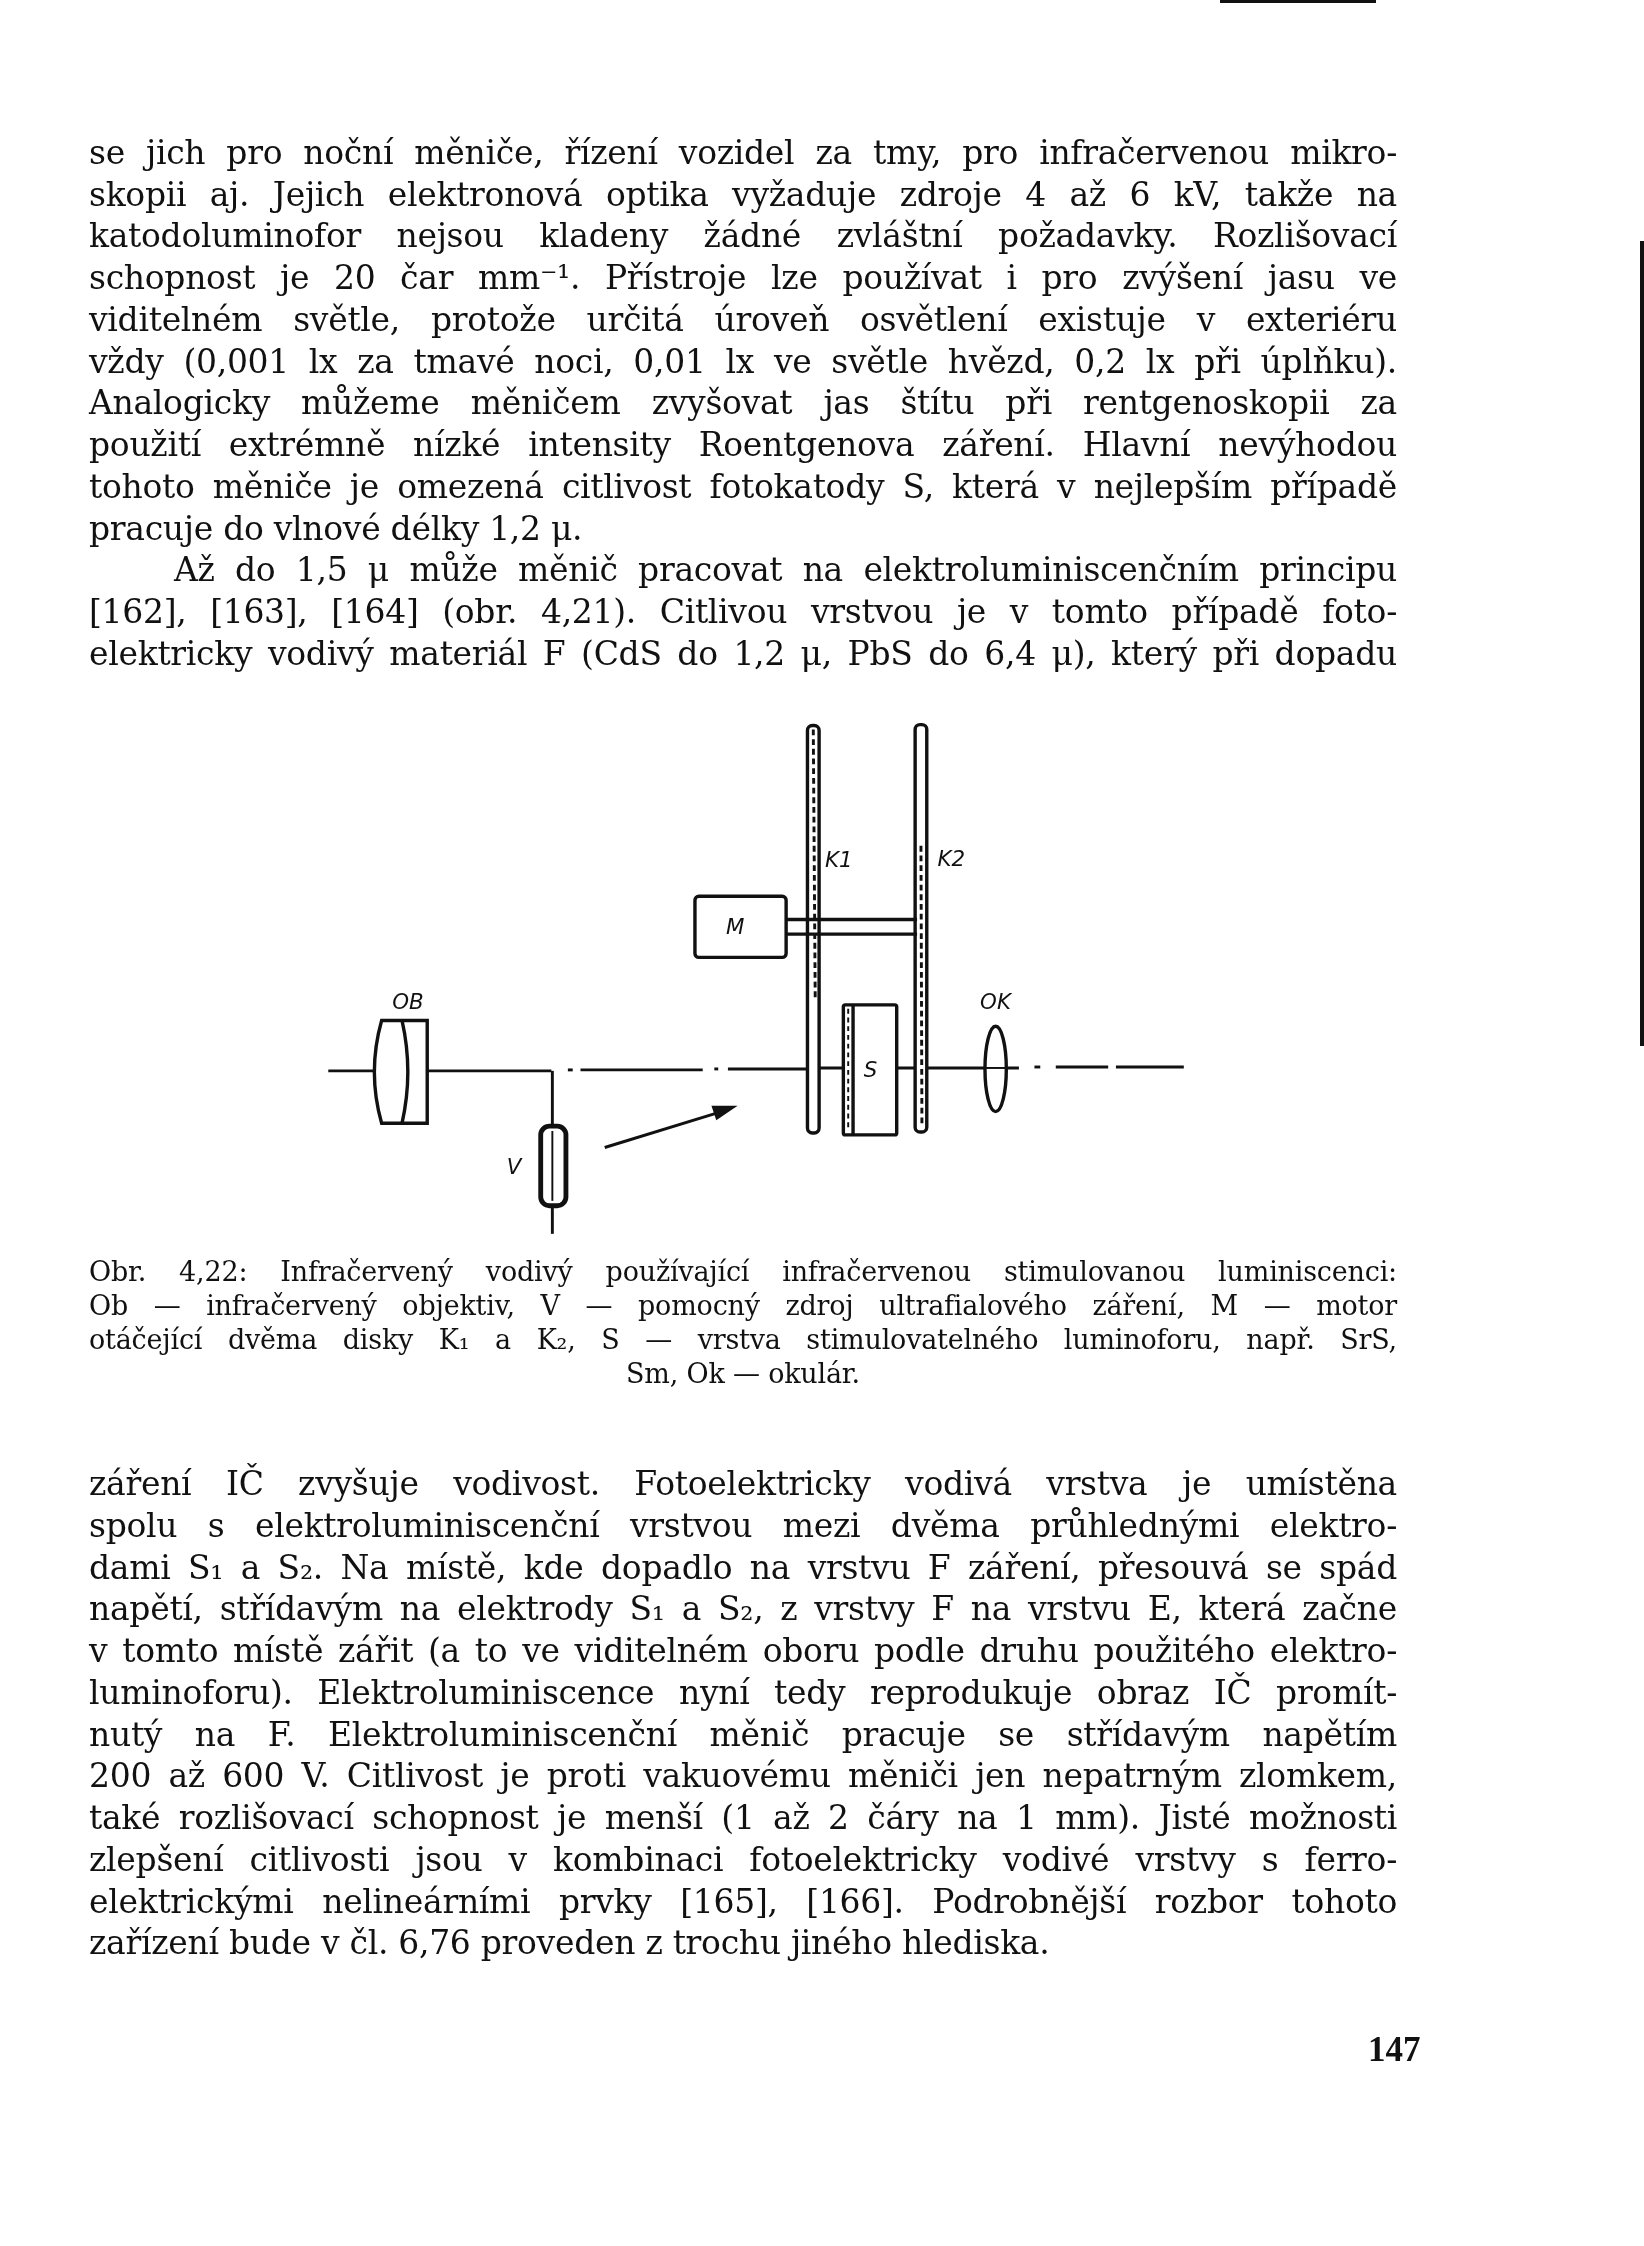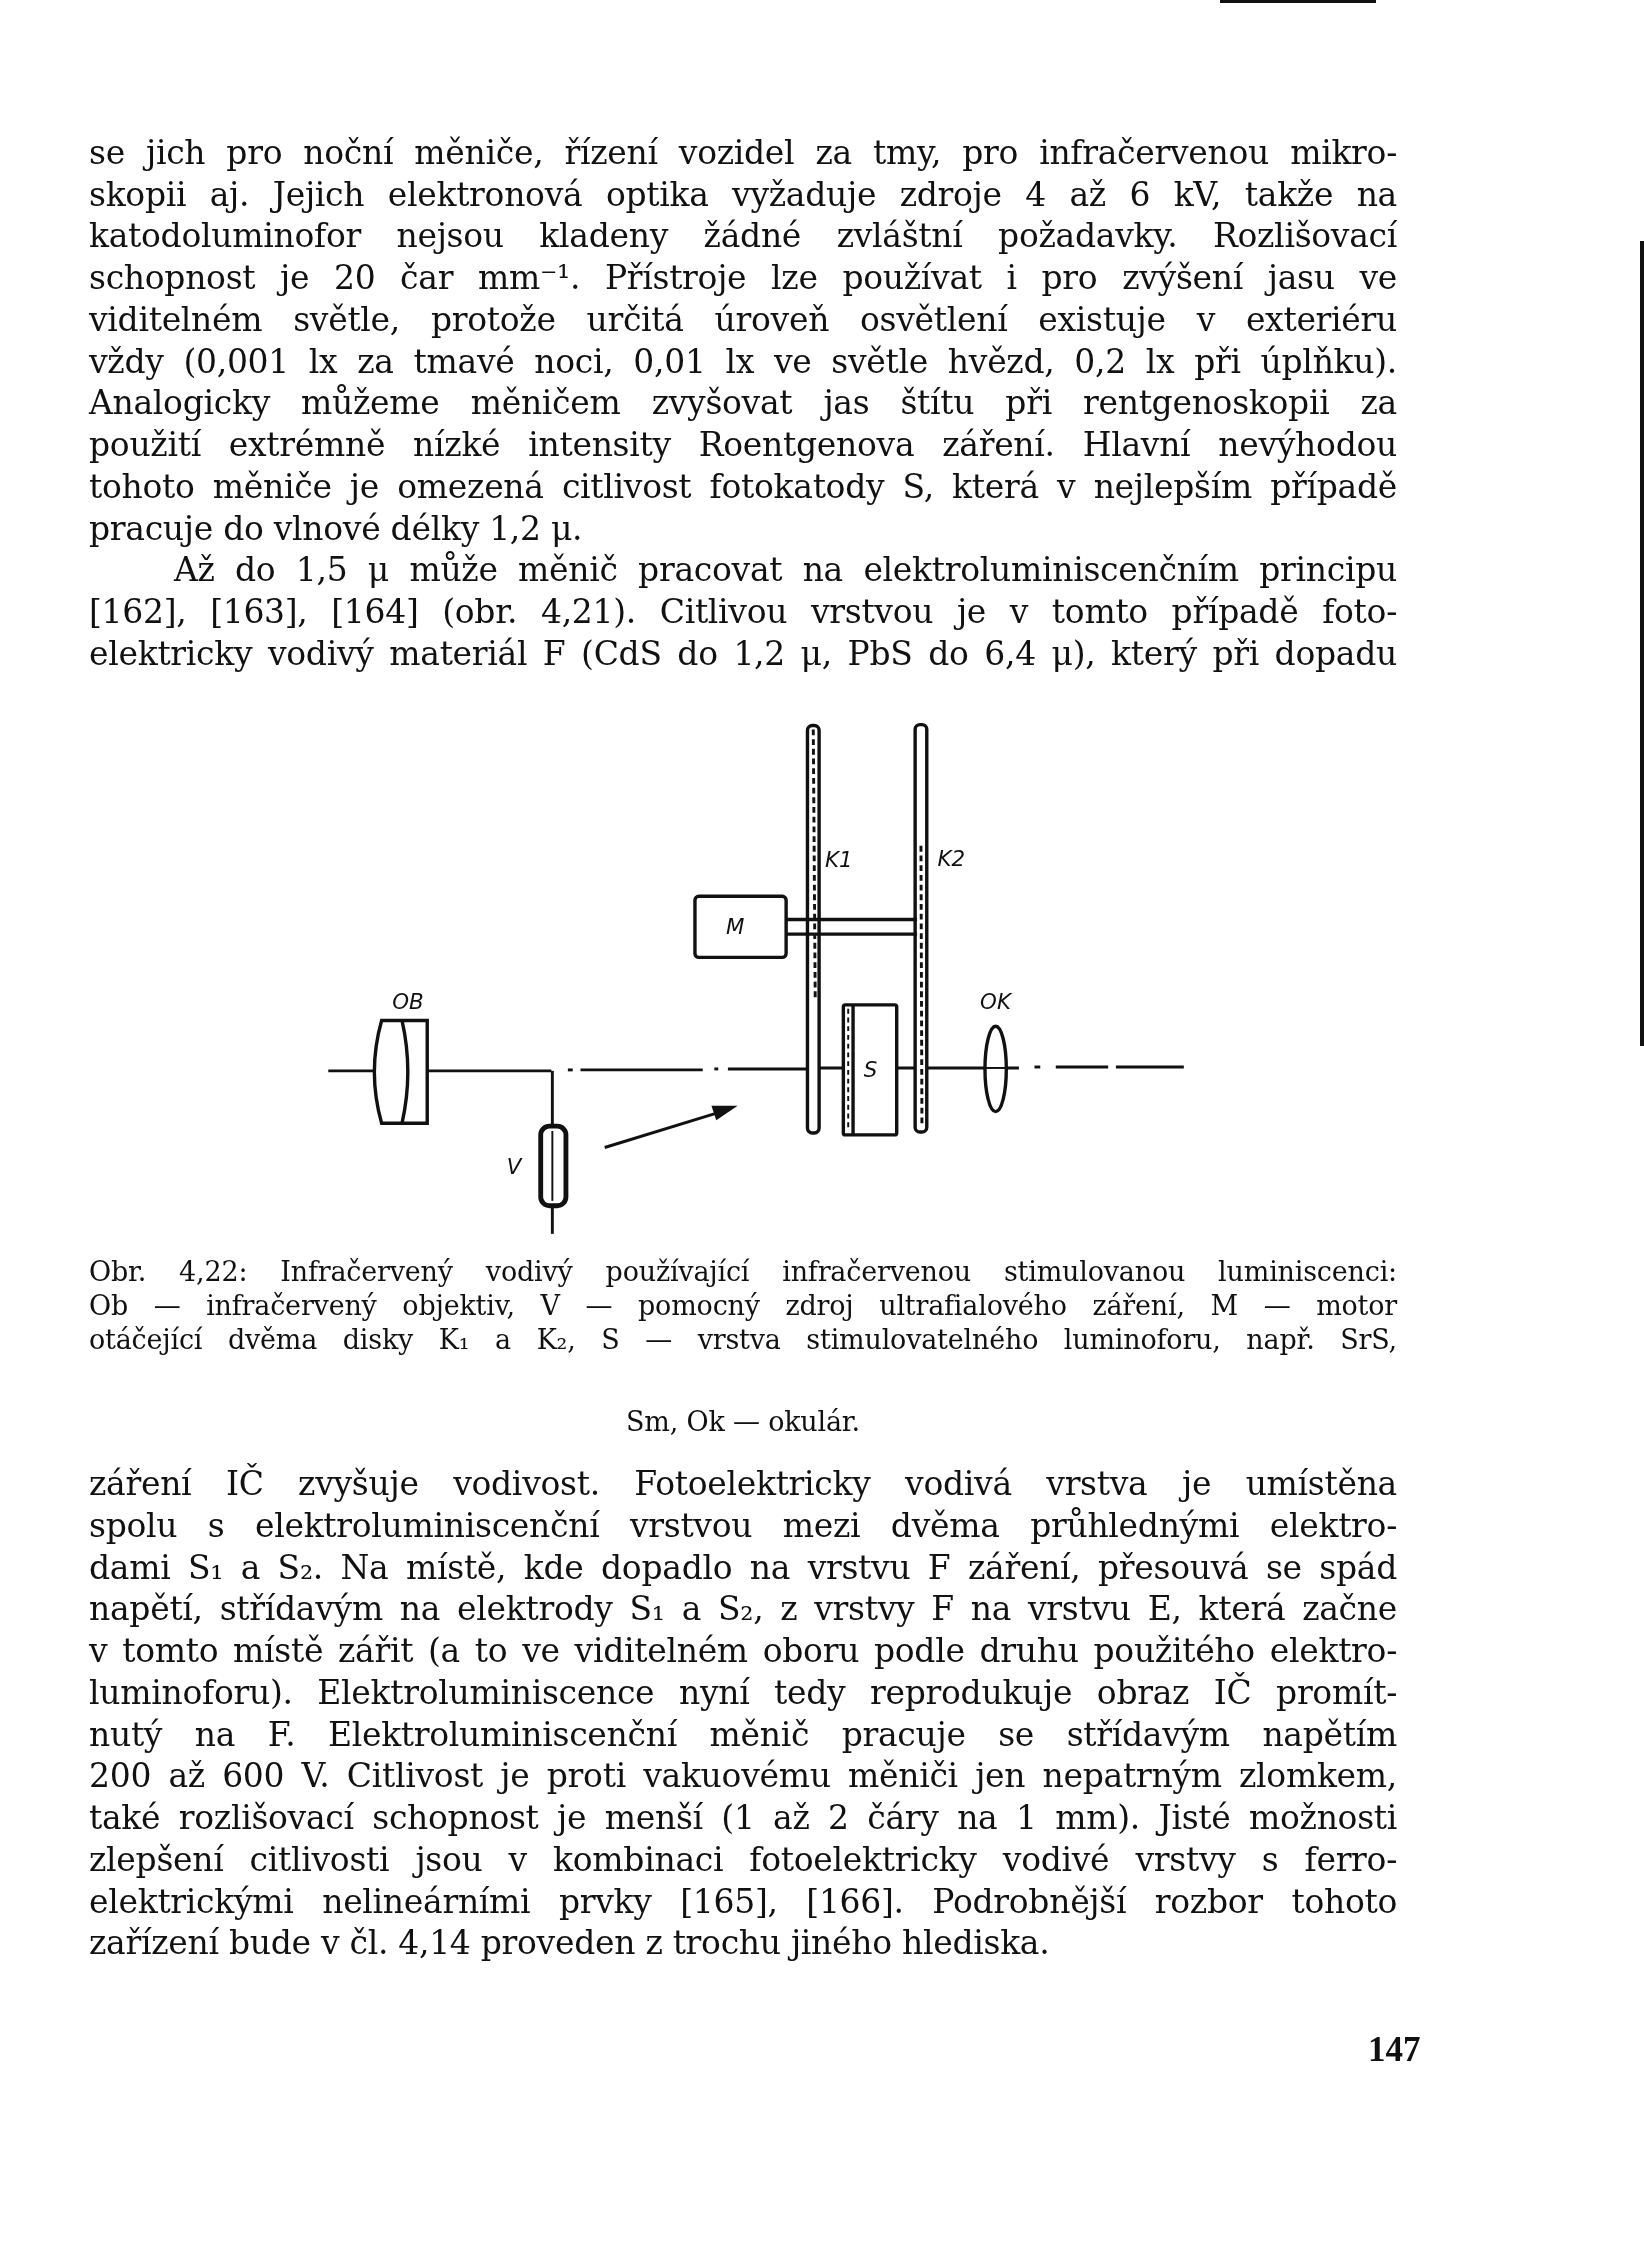--- a/index.html
+++ b/index.html
@@ -4,21 +4,21 @@
 <style>
   html,body{margin:0;padding:0;background:#fff;}
   body{width:1645px;height:2246px;position:relative;overflow:hidden;color:#111;
        font-family:"DejaVu Serif","Liberation Serif",serif;}
   .line{position:absolute;left:89px;width:1308px;font-size:33px;line-height:42px;white-space:nowrap;
         text-align:justify;text-align-last:justify;letter-spacing:-0.3px;}
   .line.last{text-align-last:left;}
   .line.indent{padding-left:85px;width:1223px;}
   .cap{position:absolute;left:89px;width:1308px;font-size:27px;line-height:34px;white-space:nowrap;
        text-align:justify;text-align-last:justify;letter-spacing:-0.2px;}
-  .cap.center{text-align:left;text-align-last:center;margin-top:48px;}
+  .cap.center{text-align:left;text-align-last:center;}
   .rule-top{position:absolute;left:1220px;top:0;width:156px;height:2.9px;background:#111;}
   .edge-bar{position:absolute;left:1640px;top:241px;width:4.9px;height:805px;background:#111;}
   .pagenum{position:absolute;left:1335px;top:2030px;font-size:35px;font-weight:bold;
            font-family:"Liberation Serif",serif;margin-left:33px;}
   svg.fig{position:absolute;left:0;top:0;}
   .fig text{font-family:"DejaVu Sans",sans-serif;font-style:italic;font-size:22px;fill:#111;}
 </style>
 </head>
 <body>
 
@@ -122,17 +122,17 @@
   <div class="line" style="top:1505px">spolu s elektroluminiscenční vrstvou mezi dvěma průhlednými elektro-</div>
   <div class="line" style="top:1547px">dami S₁ a S₂. Na místě, kde dopadlo na vrstvu F záření, přesouvá se spád</div>
   <div class="line" style="top:1588px">napětí, střídavým na elektrody S₁ a S₂, z vrstvy F na vrstvu E, která začne</div>
   <div class="line" style="top:1630px">v tomto místě zářit (a to ve viditelném oboru podle druhu použitého elektro-</div>
   <div class="line" style="top:1672px">luminoforu). Elektroluminiscence nyní tedy reprodukuje obraz IČ promít-</div>
   <div class="line" style="top:1714px">nutý na F. Elektroluminiscenční měnič pracuje se střídavým napětím</div>
   <div class="line" style="top:1755px">200 až 600 V. Citlivost je proti vakuovému měniči jen nepatrným zlomkem,</div>
   <div class="line" style="top:1797px">také rozlišovací schopnost je menší (1 až 2 čáry na 1 mm). Jisté možnosti</div>
   <div class="line" style="top:1839px">zlepšení citlivosti jsou v kombinaci fotoelektricky vodivé vrstvy s ferro-</div>
   <div class="line" style="top:1881px">elektrickými nelineárními prvky [165], [166]. Podrobnější rozbor tohoto</div>
-  <div class="line last" style="top:1922px">zařízení bude v čl. 4,14 proveden z trochu jiného hlediska.</div>
+  <div class="line last" style="top:1922px">zařízení bude v čl. 6,76 proveden z trochu jiného hlediska.</div>
 </div>
 
 <div class="pagenum">147</div>
 
 
 </body></html>

